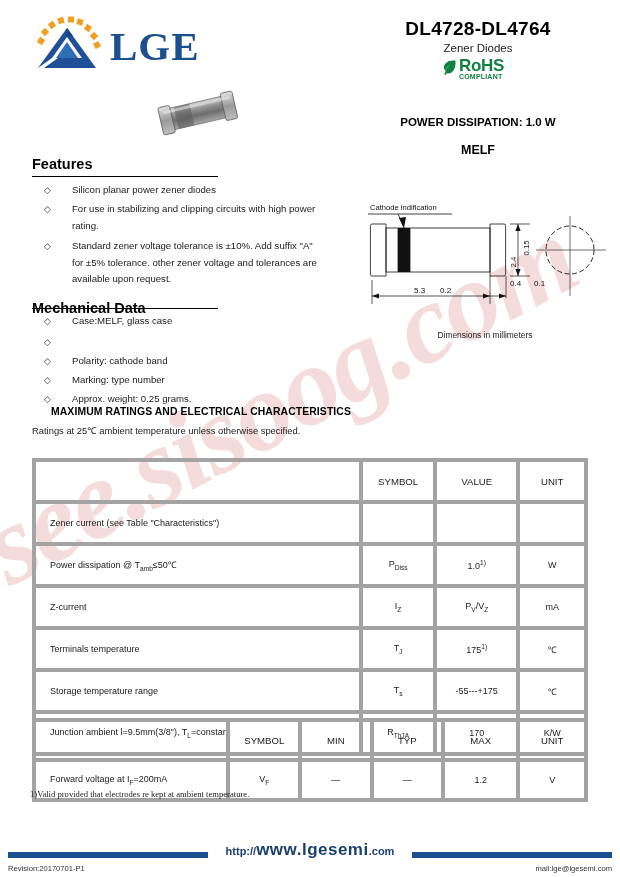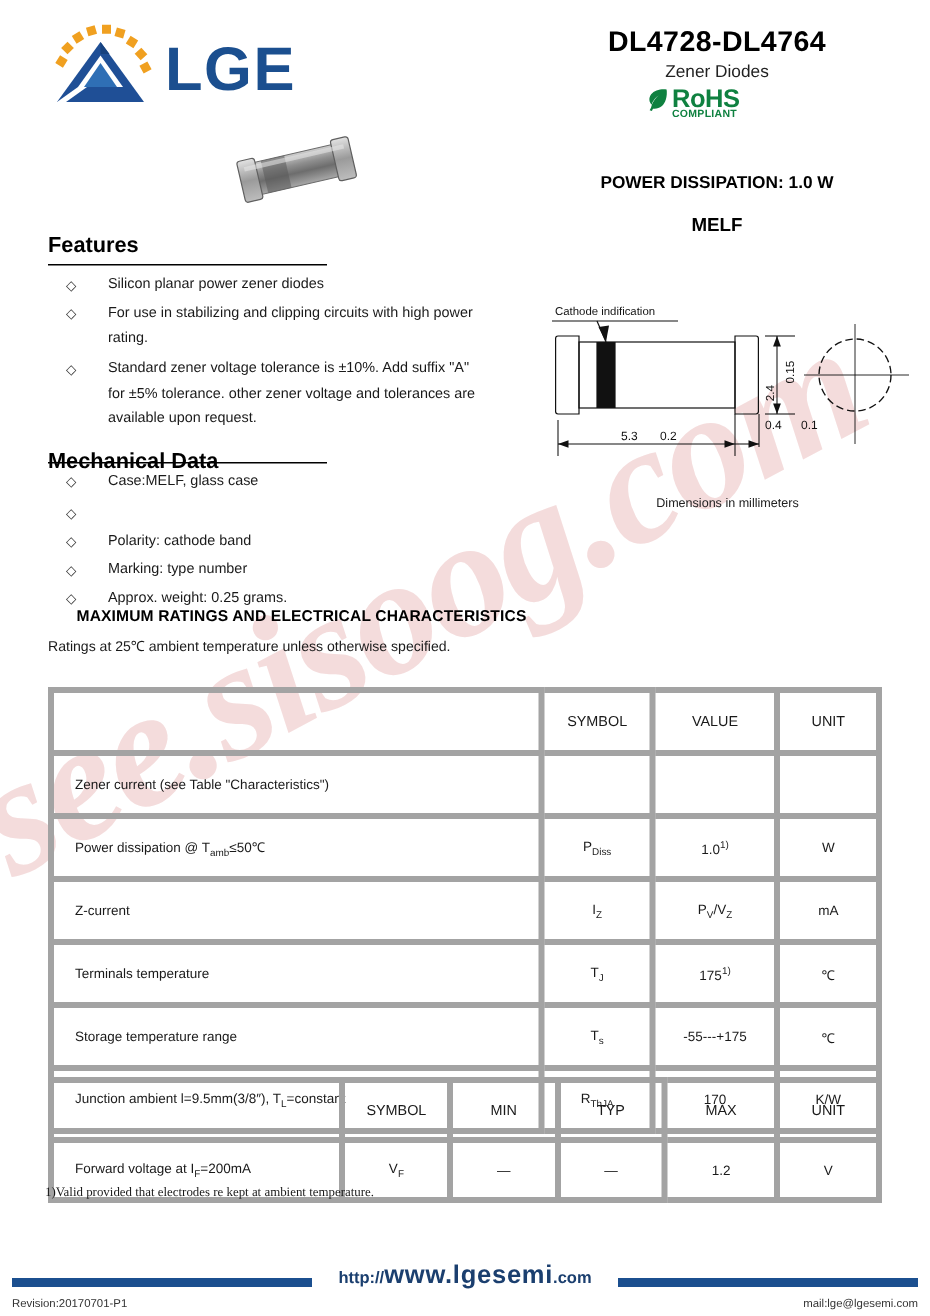--- a/index.html
+++ b/index.html
@@ -34,21 +34,21 @@
   #page { position: relative; z-index: 2; width: 620px; height: 877px; }
 
   
   .logo-wrap {
     position: absolute; left: 26px; top: 12px;
     width: 180px; height: 62px;
   }
   .logo-mark { position: absolute; left: 0; top: 0; width: 82px; height: 60px; }
   .logo-text {
     position: absolute; left: 84px; top: 14px;
-    font-family: Liberation Sans, sans-serif;
+    font-family: Liberation Serif, serif;
     font-size: 41px; font-weight: bold;
     color: #1b4f8f; letter-spacing: 1px;
     line-height: 1;
   }
 
   .part-photo {
     position: absolute; left: 146px; top: 88px;
     width: 104px; height: 52px;
   }
 
@@ -56,21 +56,21 @@
     position: absolute; left: 340px; top: 18px; width: 276px;
     text-align: center;
     font-size: 19px; font-weight: bold; letter-spacing: .3px;
     color: #000;
   }
   .title-sub {
     position: absolute; left: 340px; top: 42px; width: 276px;
     text-align: center; font-size: 11.5px; color: #222;
   }
   .rohs {
-    position: absolute; left: 324px; top: 57px; width: 276px;
+    position: absolute; left: 335px; top: 57px; width: 276px;
     text-align: center;
   }
   .rohs-inner { display: inline-flex; align-items: center; gap: 2px; }
   .rohs-txt { line-height: 1; text-align: left; }
   .rohs-big {
     font-size: 17px; font-weight: bold; color: #0f8140;
     letter-spacing: -.3px; display: block;
   }
   .rohs-small {
     font-size: 7px; font-weight: bold; color: #0f8140;

